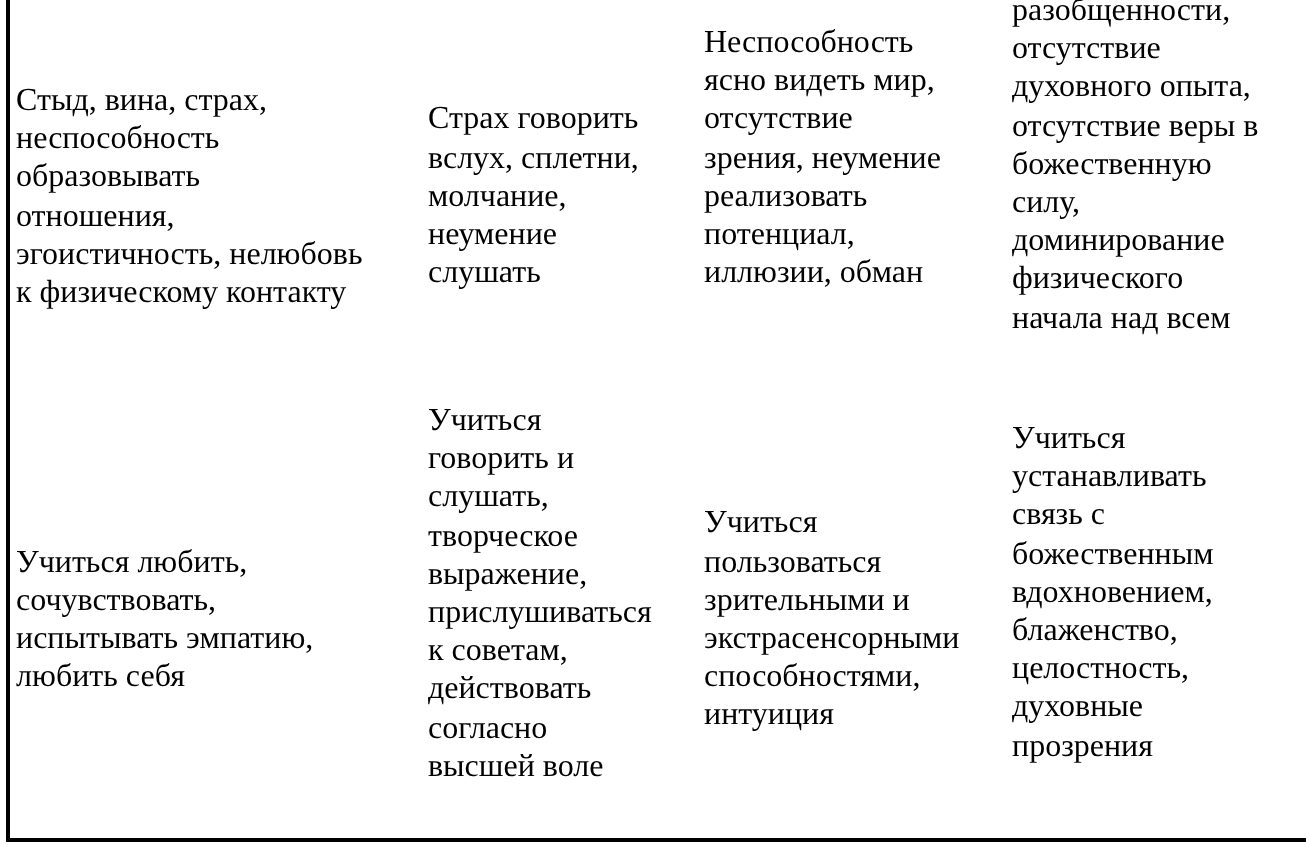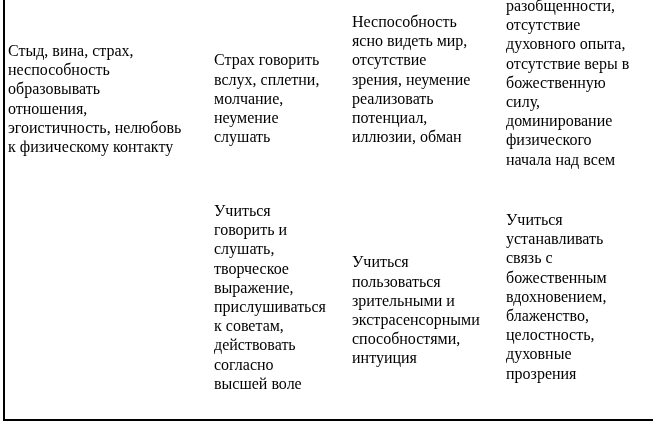--- a/index.html
+++ b/index.html
@@ -89,20 +89,26 @@
 духовного опыта,
 отсутствие веры в
 божественную
 силу,
 доминирование
 физического
 начала над всем</span>
     </div>
   </div>
   <div class="row row-2">
+    <div class="cell c1">
+      <span class="cell-text">Учиться любить,
+сочувствовать,
+испытывать эмпатию,
+любить себя</span>
+    </div>
     <div class="cell c2">
       <span class="cell-text">Учиться
 говорить и
 слушать,
 творческое
 выражение,
 прислушиваться
 к советам,
 действовать
 согласно

